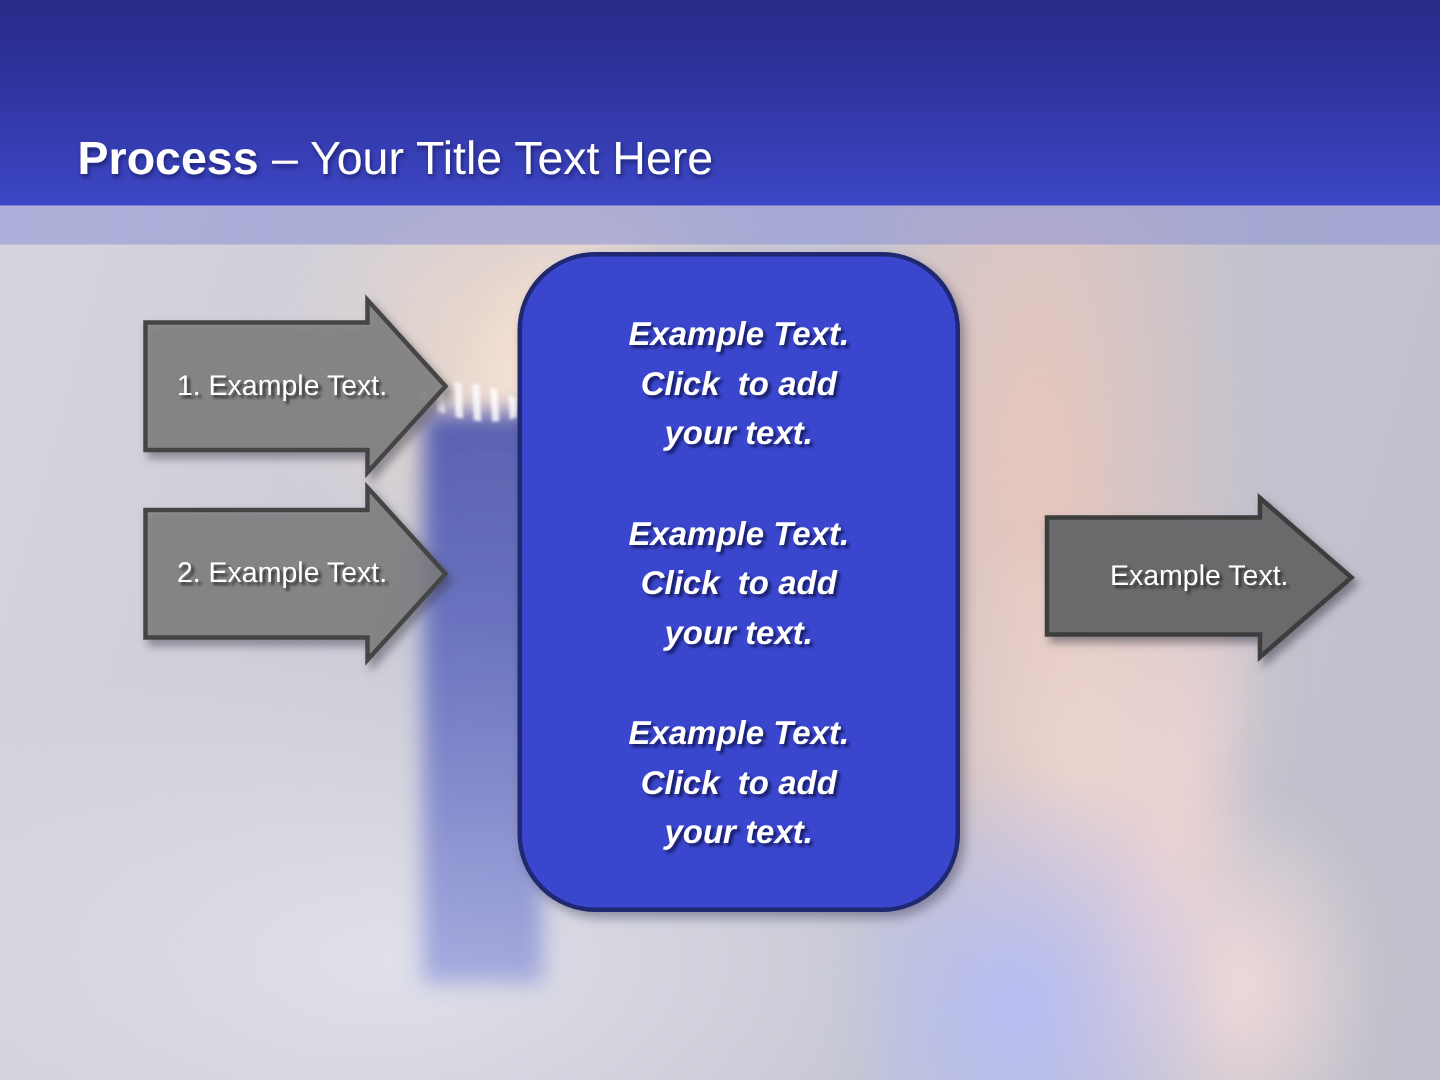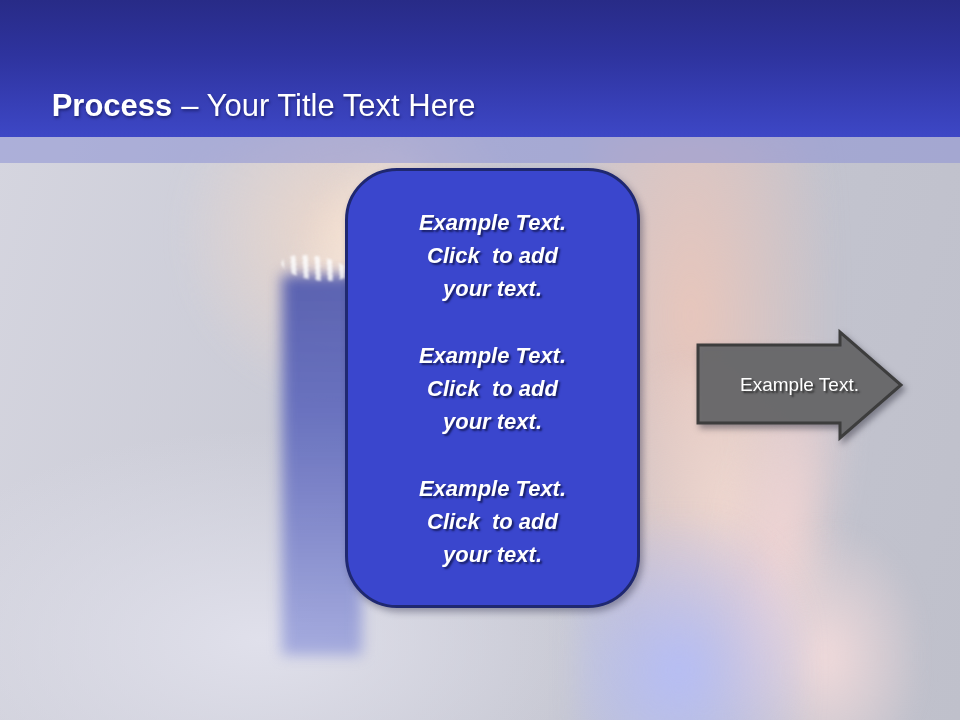--- a/index.html
+++ b/index.html
@@ -82,21 +82,33 @@
   </div>
 
   <div class="band"></div>
 
   <div class="header">
     <div class="title">
       <span class="b">Process</span><span class="r">– Your Title Text Here</span>
     </div>
   </div>
 
+  <div class="arrow arrow-left a1">
+    <svg width="200" height="115" viewBox="0 0 200 115">
+      <polygon points="0,15 148,15 148,0 200,57.5 148,115 148,100 0,100" fill="rgba(128,128,128,0.78)" stroke="#454545" stroke-width="3" stroke-linejoin="miter"></polygon>
+    </svg>
+    <div class="lbl">1. Example Text.</div>
+  </div>
 
+  <div class="arrow arrow-left a2">
+    <svg width="200" height="115" viewBox="0 0 200 115">
+      <polygon points="0,15 148,15 148,0 200,57.5 148,115 148,100 0,100" fill="rgba(128,128,128,0.78)" stroke="#454545" stroke-width="3" stroke-linejoin="miter"></polygon>
+    </svg>
+    <div class="lbl">2. Example Text.</div>
+  </div>
 
 
   <div class="box">
     <div class="block">Example Text.
 Click  to add
 your text.</div>
     <div class="block">Example Text.
 Click  to add
 your text.</div>
     <div class="block">Example Text.

